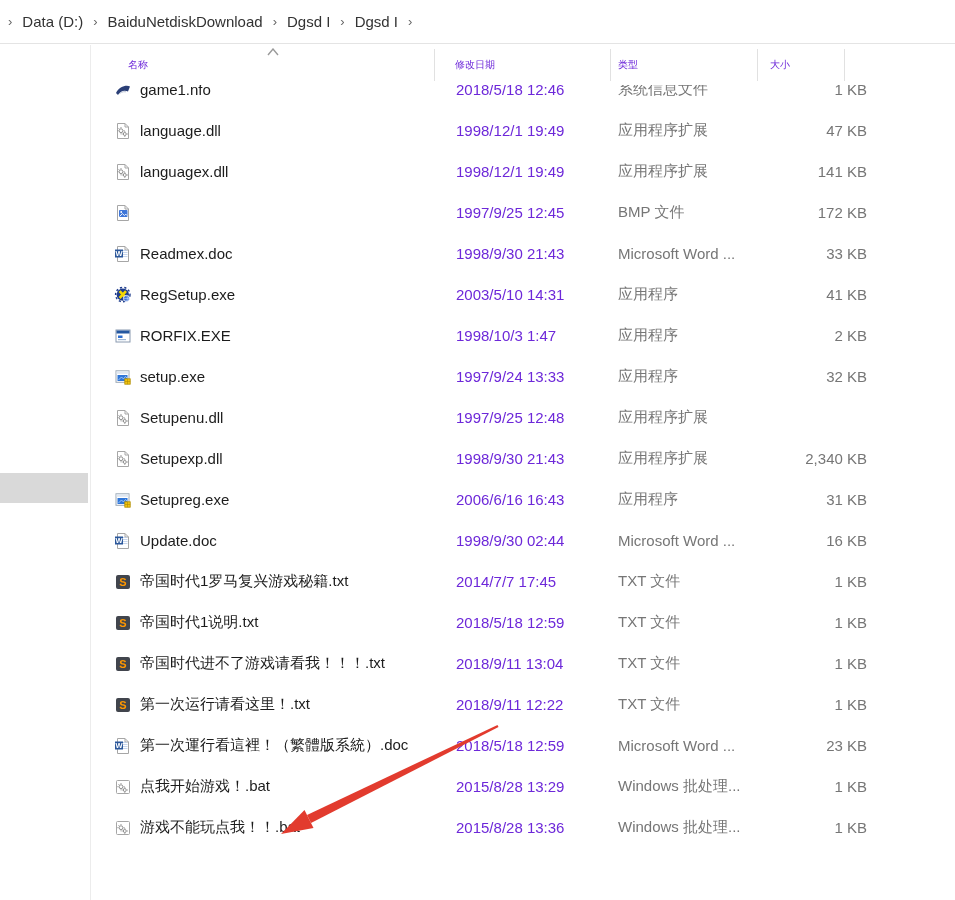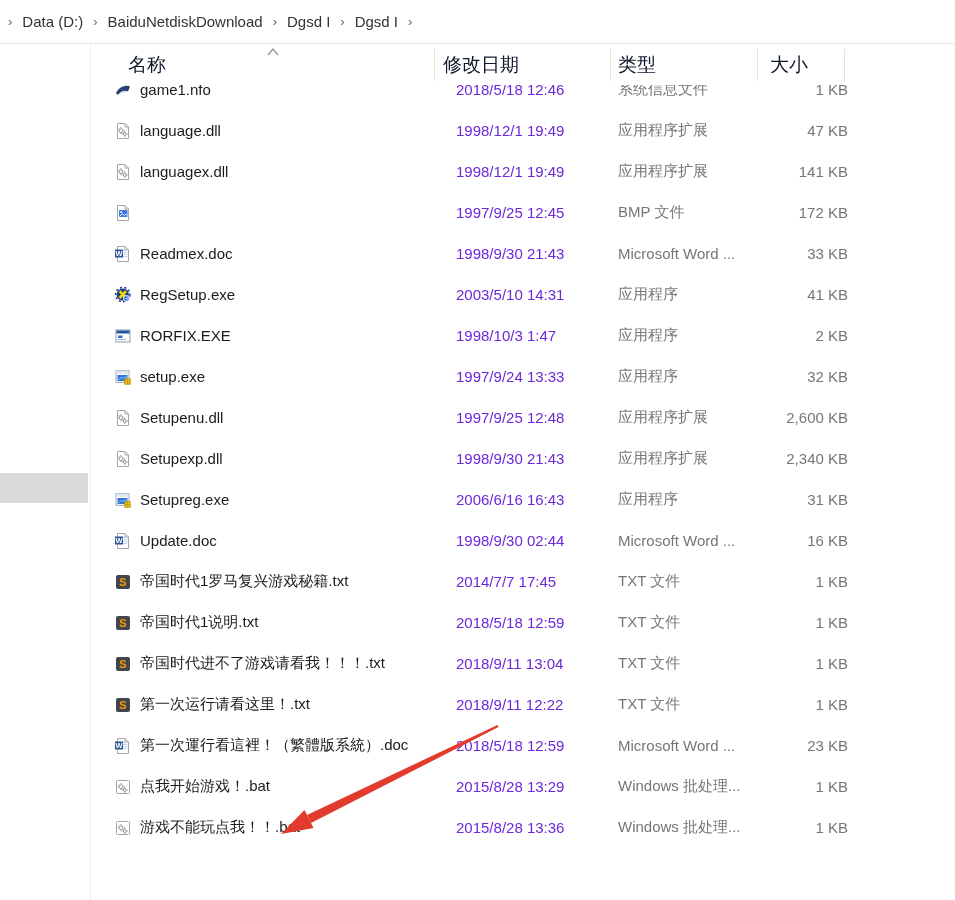--- a/index.html
+++ b/index.html
@@ -14,39 +14,39 @@
   .crumb { padding:3px 4px; cursor:default; }
   .crumb-sep { color:#666; padding:0 6px; font-size:13px; }
 
   
   .nav-pane { position:absolute; top:45px; left:0; width:91px; height:855px;
               border-right:1px solid #ececec; background:#fff; }
   .nav-thumb { position:absolute; top:428px; left:0; width:88px; height:30px; background:#d9d9d9; }
 
   
   .col-headers { position:absolute; top:45px; left:91px; width:864px; height:40px;
-                 font-size:19px; color:#0f172a; }
+                 font-size:10px; color:#6d28d9; }
   .col-h { position:absolute; top:0; height:40px; display:flex; align-items:center; cursor:default; }
   .col-h.name { left:37px; }
-  .col-h.date { left:352px; }
+  .col-h.date { left:364px; }
   .col-h.type { left:527px; }
   .col-h.size { left:679px; }
   .h-div { position:absolute; top:4px; height:32px; width:1px; background:#e1e1e1; }
   .sort-caret { position:absolute; top:3px; left:176px; width:12px; height:8px; }
 
   
   .rows-clip { position:absolute; top:85px; left:91px; width:864px; height:815px; overflow:hidden; }
   .rows-inner { margin-top:-16px; }
   .row { position:relative; height:41px; }
   .cell { position:absolute; top:0; height:41px; display:flex; align-items:center; white-space:nowrap; }
   .cell-icon  { left:22px; width:20px; justify-content:center; }
   .cell-name  { left:49px; font-size:15px; color:#1c1c1c; }
   .cell-date  { left:352px; font-size:15px; color:#6d28d9;margin-left:13px; }
   .cell-type  { left:527px; font-size:15px; color:#767676; }
-  .cell-size  { left:607px; width:150px; justify-content:flex-end; font-size:15px; color:#767676;text-align:right; }
+  .cell-size  { left:626px; width:150px; justify-content:flex-end; font-size:15px; color:#767676;text-align:right; }
 
   
   .arrow-overlay { position:absolute; top:0; left:0; width:955px; height:900px;
                    pointer-events:none; z-index:10; }
 </style>
 </head>
 <body>
 
 <div id="stage">
 
@@ -221,21 +221,20 @@
                 <circle cx="7" cy="8.7" r="1.9"></circle>
                 <path d="M7 6.1v-1M7 11.3v1M4.4 8.7h-1M9.6 8.7h1M5.2 6.9l-.7-.7M8.8 10.5l.7.7"></path>
                 <circle cx="10.8" cy="12" r="1.5"></circle>
                 <path d="M10.8 9.8v-.8M10.8 14.2v.8M8.6 12h-.8M13 12h.8"></path>
               </g>
             </svg>
           </span>
     <span class="cell cell-name">Setupenu.dll</span>
     <span class="cell cell-date">1997/9/25 12:48</span>
     <span class="cell cell-type">应用程序扩展</span>
-    <span class="cell cell-size">2,600 KB</span>
   </div>
 
   <div class="row">
     <span class="cell cell-icon">
             <svg width="18" height="18" viewBox="0 0 18 18" xmlns="http://www.w3.org/2000/svg">
               <path d="M3.5 1.5h7.5l3.5 3.5v11.5h-11z" fill="#fff" stroke="#a6a6a6"></path>
               <path d="M11 1.5v3.5h3.5" fill="none" stroke="#a6a6a6"></path>
               <g stroke="#8f8f8f" fill="none">
                 <circle cx="7" cy="8.7" r="1.9"></circle>
                 <path d="M7 6.1v-1M7 11.3v1M4.4 8.7h-1M9.6 8.7h1M5.2 6.9l-.7-.7M8.8 10.5l.7.7"></path>

